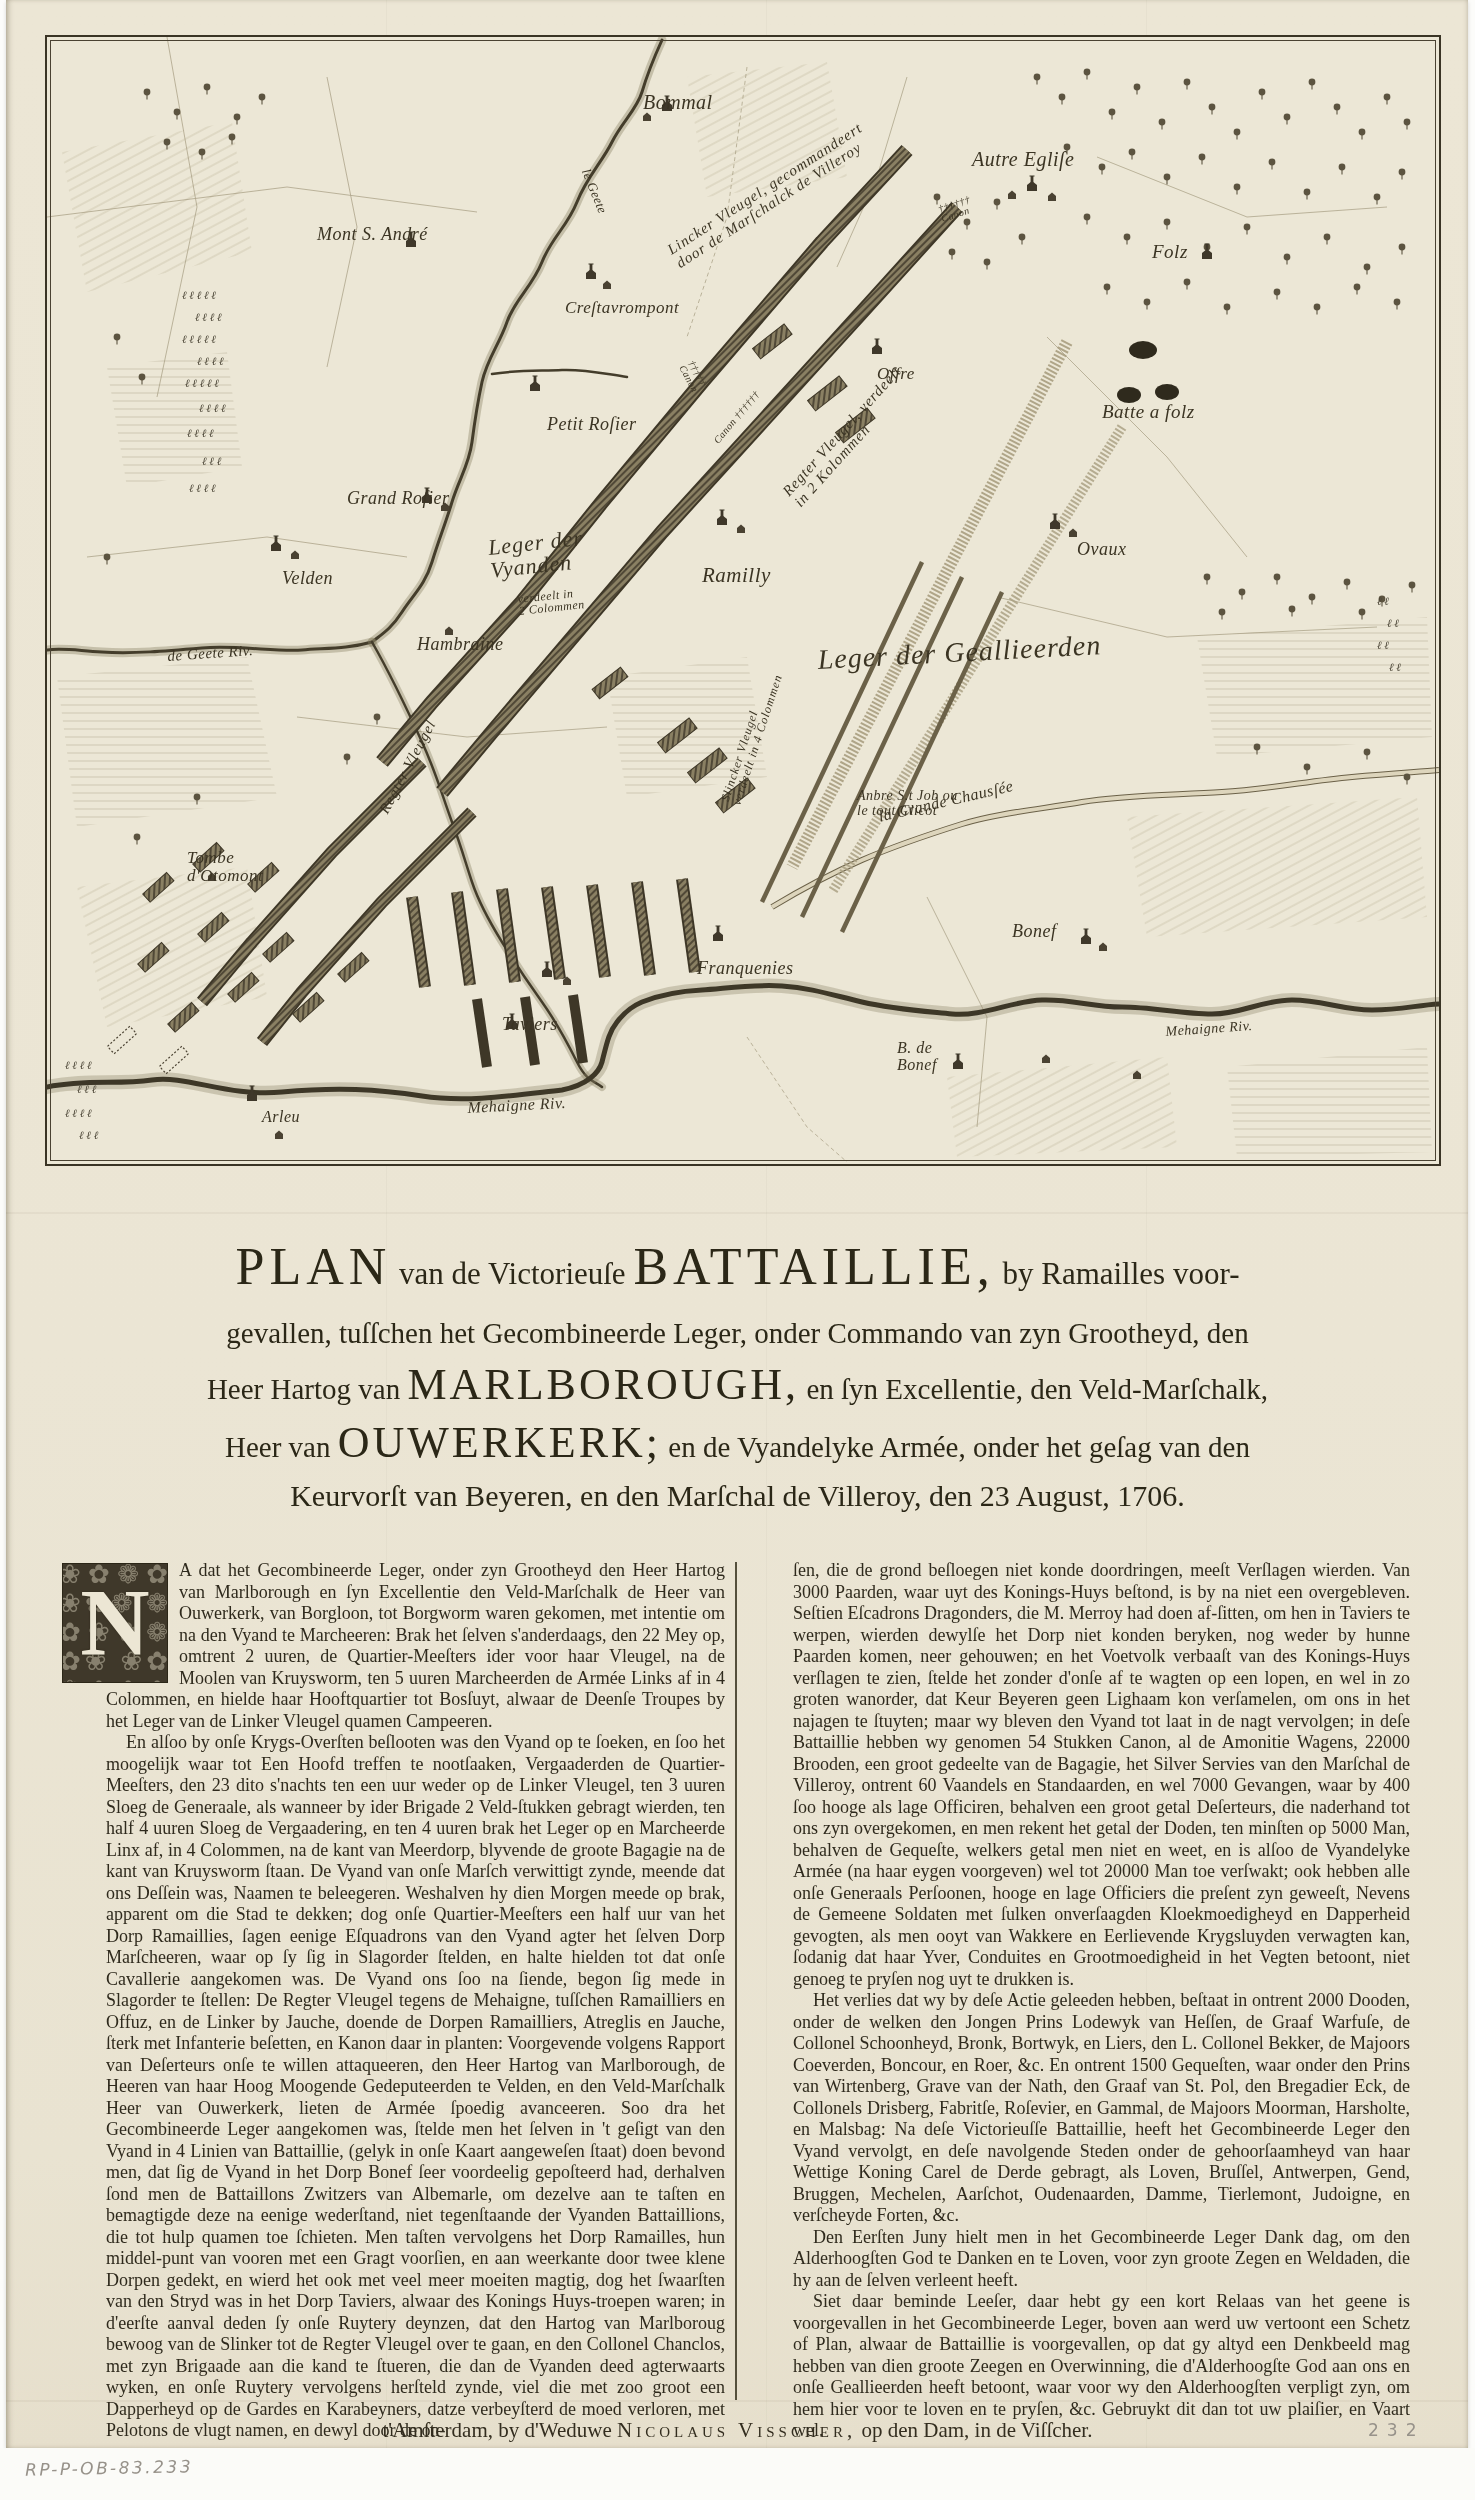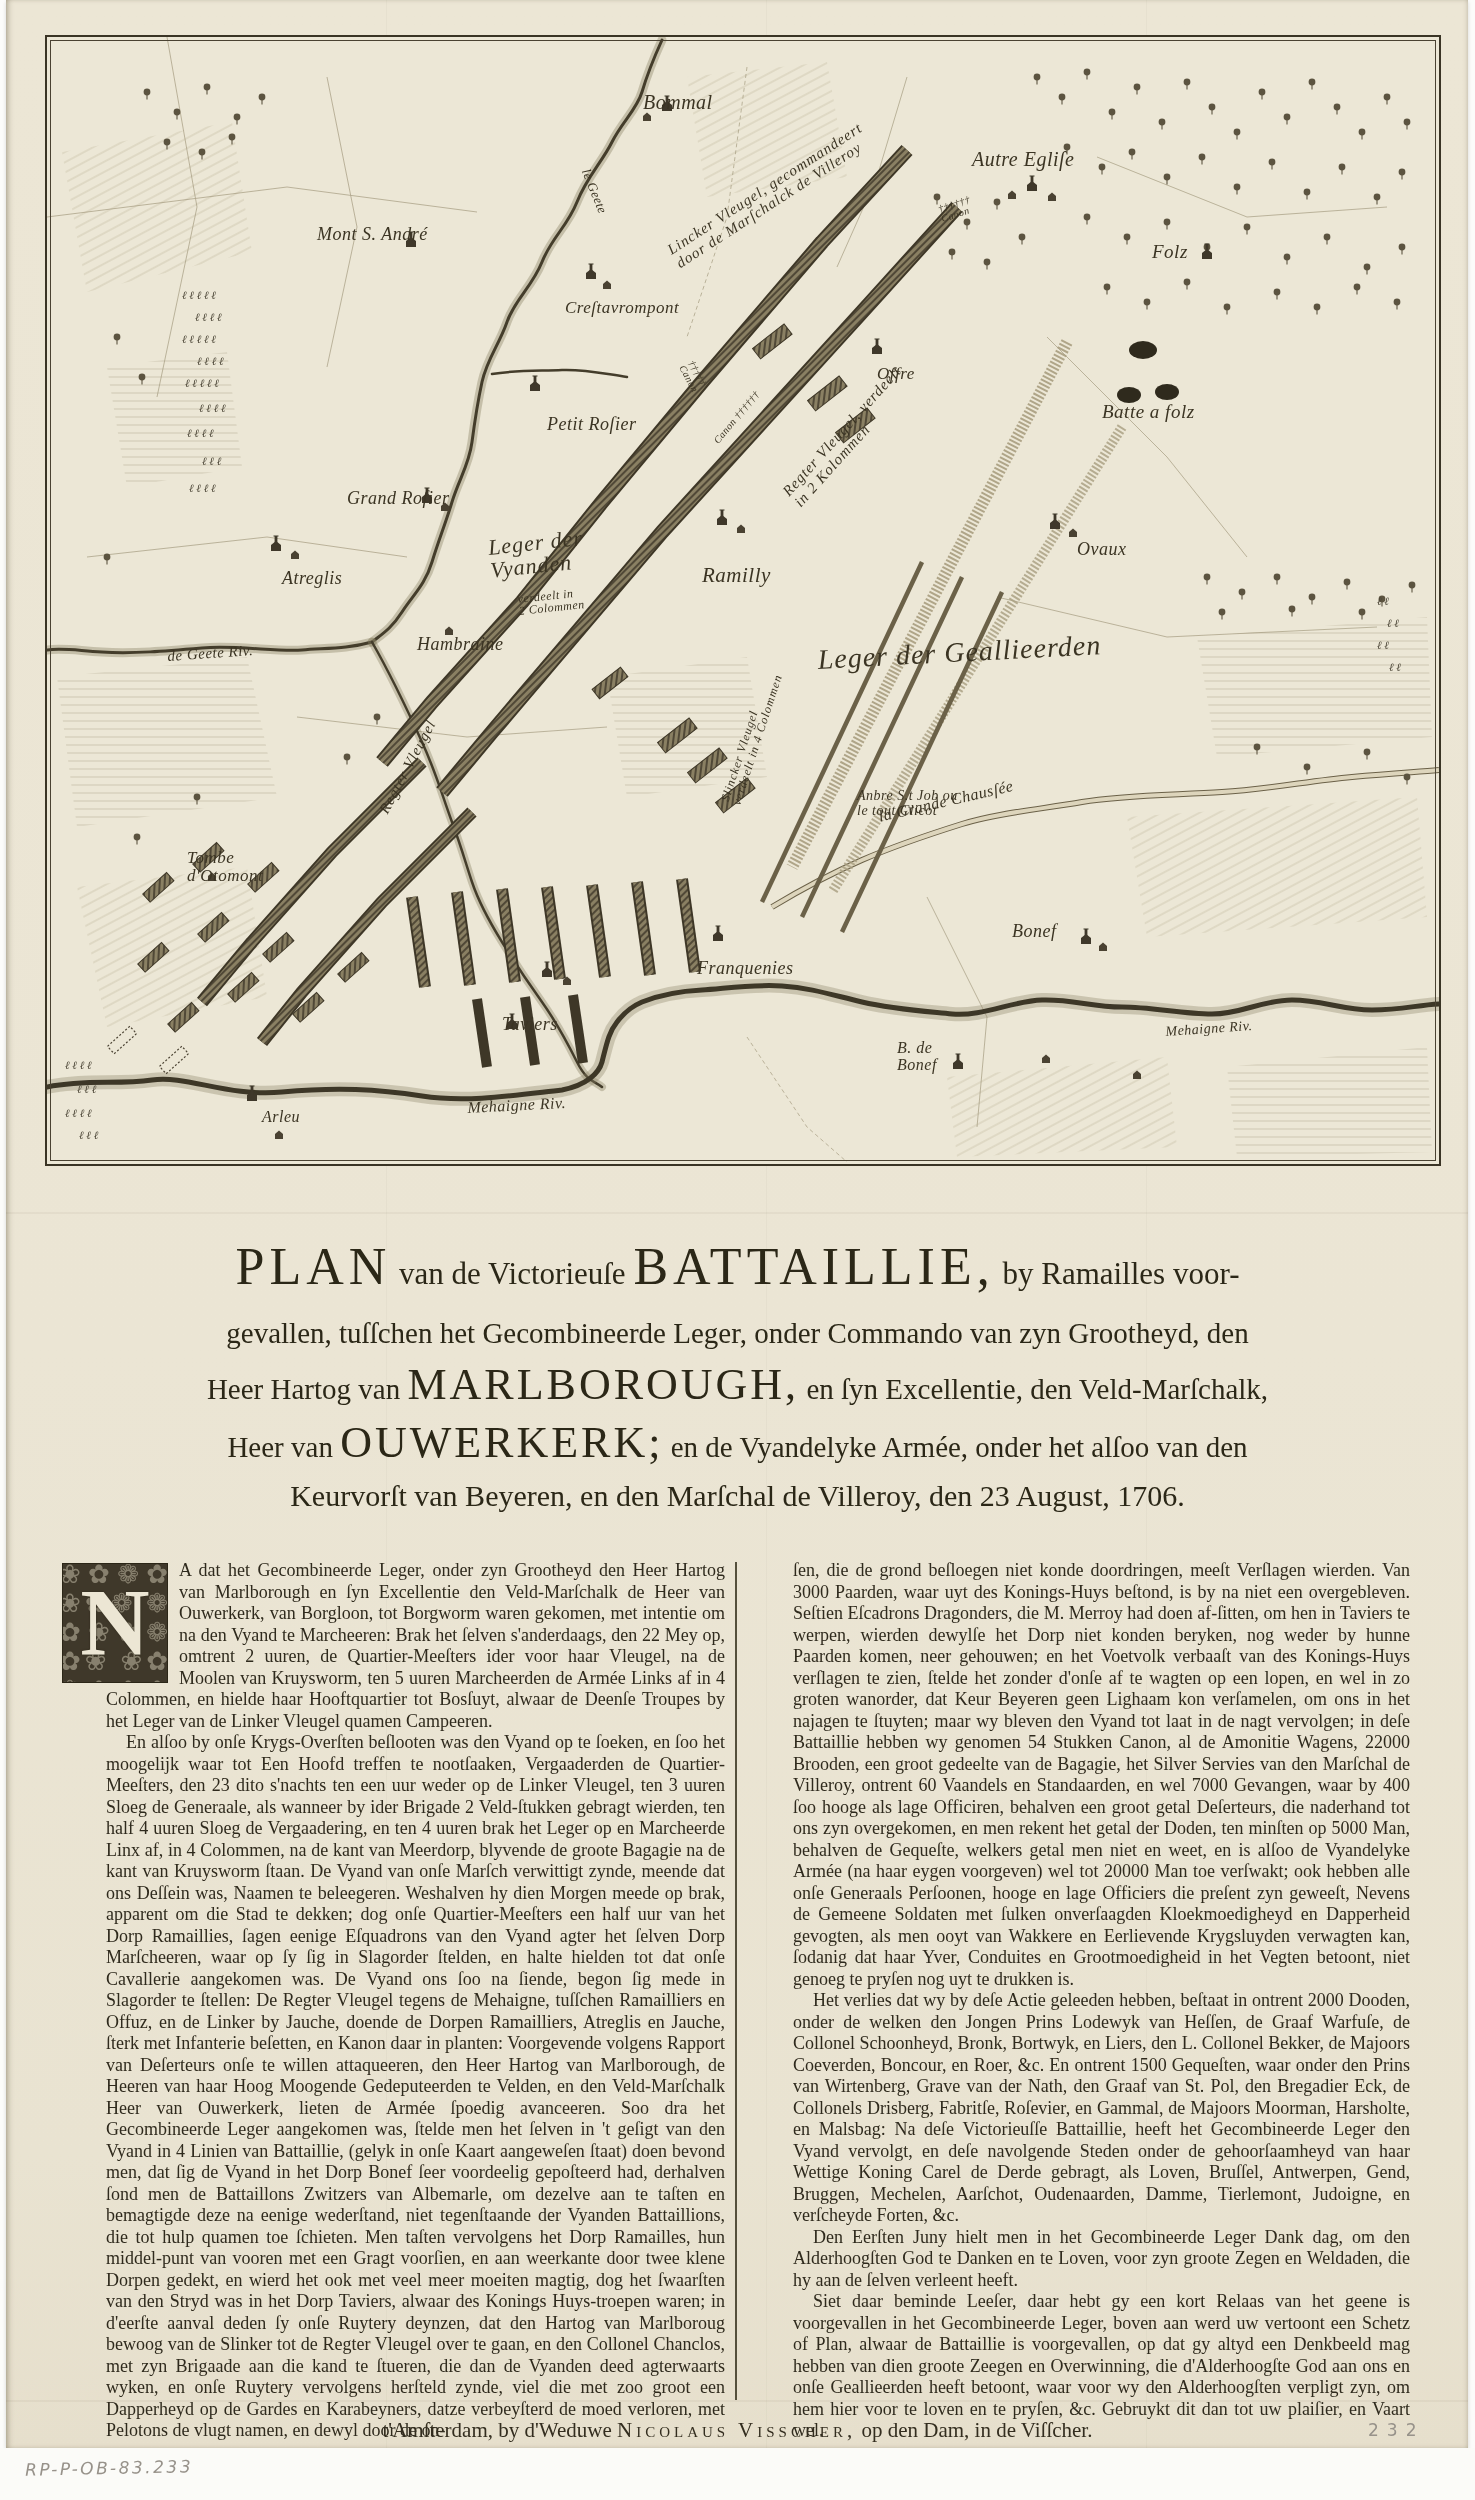--- a/index.html
+++ b/index.html
@@ -345,21 +345,21 @@
     </svg>
     <div class="inner-frame"></div>
     <div style="position:absolute;inset:0;">
         <div class="maplabel" style="left: 596px; top: 55px; font-size: 20px;">Bommal</div>
         <div class="maplabel" style="left: 925px; top: 112px; font-size: 20px;">Autre Egliſe</div>
         <div class="maplabel" style="left: 1105px; top: 205px; font-size: 19px;">Folz</div>
         <div class="maplabel" style="left: 270px; top: 188px; font-size: 18px;">Mont S. André</div>
         <div class="maplabel" style="left: 518px; top: 262px; font-size: 17px;">Creſtavrompont</div>
         <div class="maplabel" style="left: 500px; top: 378px; font-size: 18px;">Petit Roſier</div>
         <div class="maplabel" style="left: 300px; top: 452px; font-size: 18px;">Grand Roſier</div>
-        <div class="maplabel" style="left: 235px; top: 532px; font-size: 18px;">Atreglis</div>
+        <div class="maplabel" style="left: 235px; top: 532px; font-size: 18px;">Velden</div>
         <div class="maplabel" style="left: 370px; top: 598px; font-size: 18px;">Hambraine</div>
         <div class="maplabel" style="left: 120px; top: 612px; font-size: 15px; transform: rotate(-4deg);">de Geete Riv.</div>
         <div class="maplabel" style="left: 545px; top: 130px; font-size: 13px; transform: rotate(68deg);">le Geete</div>
         <div class="maplabel" style="left: 655px; top: 528px; font-size: 21px;">Ramilly</div>
         <div class="maplabel" style="left: 830px; top: 328px; font-size: 17px;">Offre</div>
         <div class="maplabel" style="left: 1055px; top: 365px; font-size: 19px;">Batte a folz</div>
         <div class="maplabel" style="left: 1030px; top: 503px; font-size: 18px;">Ovaux</div>
         <div class="maplabel script" style="left: 440px; top: 500px; font-size: 22px; transform: rotate(-6deg);">Leger der
 Vyanden</div>
         <div class="maplabel" style="left: 470px; top: 556px; font-size: 12px; transform: rotate(-6deg);">verdeelt in
@@ -390,21 +390,21 @@
         <div class="maplabel script" style="left: 672px; top: 762px; font-size: 12px; transform: rotate(-72deg);">Slincker Vleugel
 verdeelt in 4 Colommen</div>
         <div class="maplabel script" style="left: 330px; top: 772px; font-size: 15px; transform: rotate(-62deg);">Regter Vleugel</div>
       </div>
   </div>
 
   <div class="title">
     <div class="t-line t1"><span class="t-caps-xl">PLAN</span><span> van de Victorieuſe </span><span class="t-caps-xl">BATTAILLIE,</span><span> by Ramailles voor-</span></div>
     <div class="t-line t2">gevallen, tuſſchen het Gecombineerde Leger, onder Commando van zyn Grootheyd, den</div>
     <div class="t-line t3"><span>Heer Hartog van </span><span class="t-caps-lg">MARLBOROUGH,</span><span> en ſyn Excellentie, den Veld-Marſchalk,</span></div>
-    <div class="t-line t4"><span>Heer van </span><span class="t-caps-lg">OUWERKERK;</span><span> en de Vyandelyke Armée, onder het alſoo van den</span></div>
+    <div class="t-line t4"><span>Heer van </span><span class="t-caps-lg">OUWERKERK;</span><span> en de Vyandelyke Armée, onder het geſag van den</span></div>
     <div class="t-line t5">Keurvorſt van Beyeren, en den Marſchal de Villeroy, den 23 August, 1706.</div>
   </div>
 
   <div class="vrule"></div>
   <div id="col1" class="bodycol">
     <div class="dropcap">
         <span>N</span>
       </div>
     <p class="first">A dat het Gecombineerde Leger, onder zyn Grootheyd den Heer Hartog van Marlborough en ſyn Excellentie den Veld-Marſchalk de Heer van Ouwerkerk, van Borgloon, tot Borgworm waren gekomen, met intentie om na den Vyand te Marcheeren: Brak het ſelven s'anderdaags, den 22 Mey op, omtrent 2 uuren, de Quartier-Meeſters ider voor haar Vleugel, na de Moolen van Kruysworm, ten 5 uuren Marcheerden de Armée Links af in 4 Colommen, en hielde haar Hooftquartier tot Bosſuyt, alwaar de Deenſe Troupes by het Leger van de Linker Vleugel quamen Campeeren.</p>
     <p>En alſoo by onſe Krygs-Overſten beſlooten was den Vyand op te ſoeken, en ſoo het moogelijk waar tot Een Hoofd treffen te nootſaaken, Vergaaderden de Quartier-Meeſters, den 23 dito s'nachts ten een uur weder op de Linker Vleugel, ten 3 uuren Sloeg de Generaale, als wanneer by ider Brigade 2 Veld-ſtukken gebragt wierden, ten half 4 uuren Sloeg de Vergaadering, en ten 4 uuren brak het Leger op en Marcheerde Linx af, in 4 Colommen, na de kant van Meerdorp, blyvende de groote Bagagie na de kant van Kruysworm ſtaan. De Vyand van onſe Marſch verwittigt zynde, meende dat ons Deſſein was, Naamen te beleegeren. Weshalven hy dien Morgen meede op brak, apparent om die Stad te dekken; dog onſe Quartier-Meeſters een half uur van het Dorp Ramaillies, ſagen eenige Eſquadrons van den Vyand agter het ſelven Dorp Marſcheeren, waar op ſy ſig in Slagorder ſtelden, en halte hielden tot dat onſe Cavallerie aangekomen was. De Vyand ons ſoo na ſiende, begon ſig mede in Slagorder te ſtellen: De Regter Vleugel tegens de Mehaigne, tuſſchen Ramailliers en Offuz, en de Linker by Jauche, doende de Dorpen Ramailliers, Atreglis en Jauche, ſterk met Infanterie beſetten, en Kanon daar in planten: Voorgevende volgens Rapport van Deſerteurs onſe te willen attaqueeren, den Heer Hartog van Marlborough, de Heeren van haar Hoog Moogende Gedeputeerden te Velden, en den Veld-Marſchalk Heer van Ouwerkerk, lieten de Armée ſpoedig avanceeren. Soo dra het Gecombineerde Leger aangekomen was, ſtelde men het ſelven in 't geſigt van den Vyand in 4 Linien van Battaillie, (gelyk in onſe Kaart aangeweſen ſtaat) doen bevond men, dat ſig de Vyand in het Dorp Bonef ſeer voordeelig gepoſteerd had, derhalven ſond men de Battaillons Zwitzers van Albemarle, om dezelve aan te taſten en bemagtigde deze na eenige wederſtand, niet tegenſtaande der Vyanden Battaillions, die tot hulp quamen toe ſchieten. Men taſten vervolgens het Dorp Ramailles, hun middel-punt van vooren met een Gragt voorſien, en aan weerkante door twee klene Dorpen gedekt, en wierd het ook met veel meer moeiten magtig, dog het ſwaarſten van den Stryd was in het Dorp Taviers, alwaar des Konings Huys-troepen waren; in d'eerſte aanval deden ſy onſe Ruytery deynzen, dat den Hartog van Marlboroug bewoog van de Slinker tot de Regter Vleugel over te gaan, en den Collonel Chanclos, met zyn Brigaade aan die kand te ſtueren, die dan de Vyanden deed agterwaarts wyken, en onſe Ruytery vervolgens herſteld zynde, viel die met zoo groot een Dapperheyd op de Gardes en Karabeyners, datze verbeyſterd de moed verloren, met Pelotons de vlugt namen, en dewyl door de on-</p>

